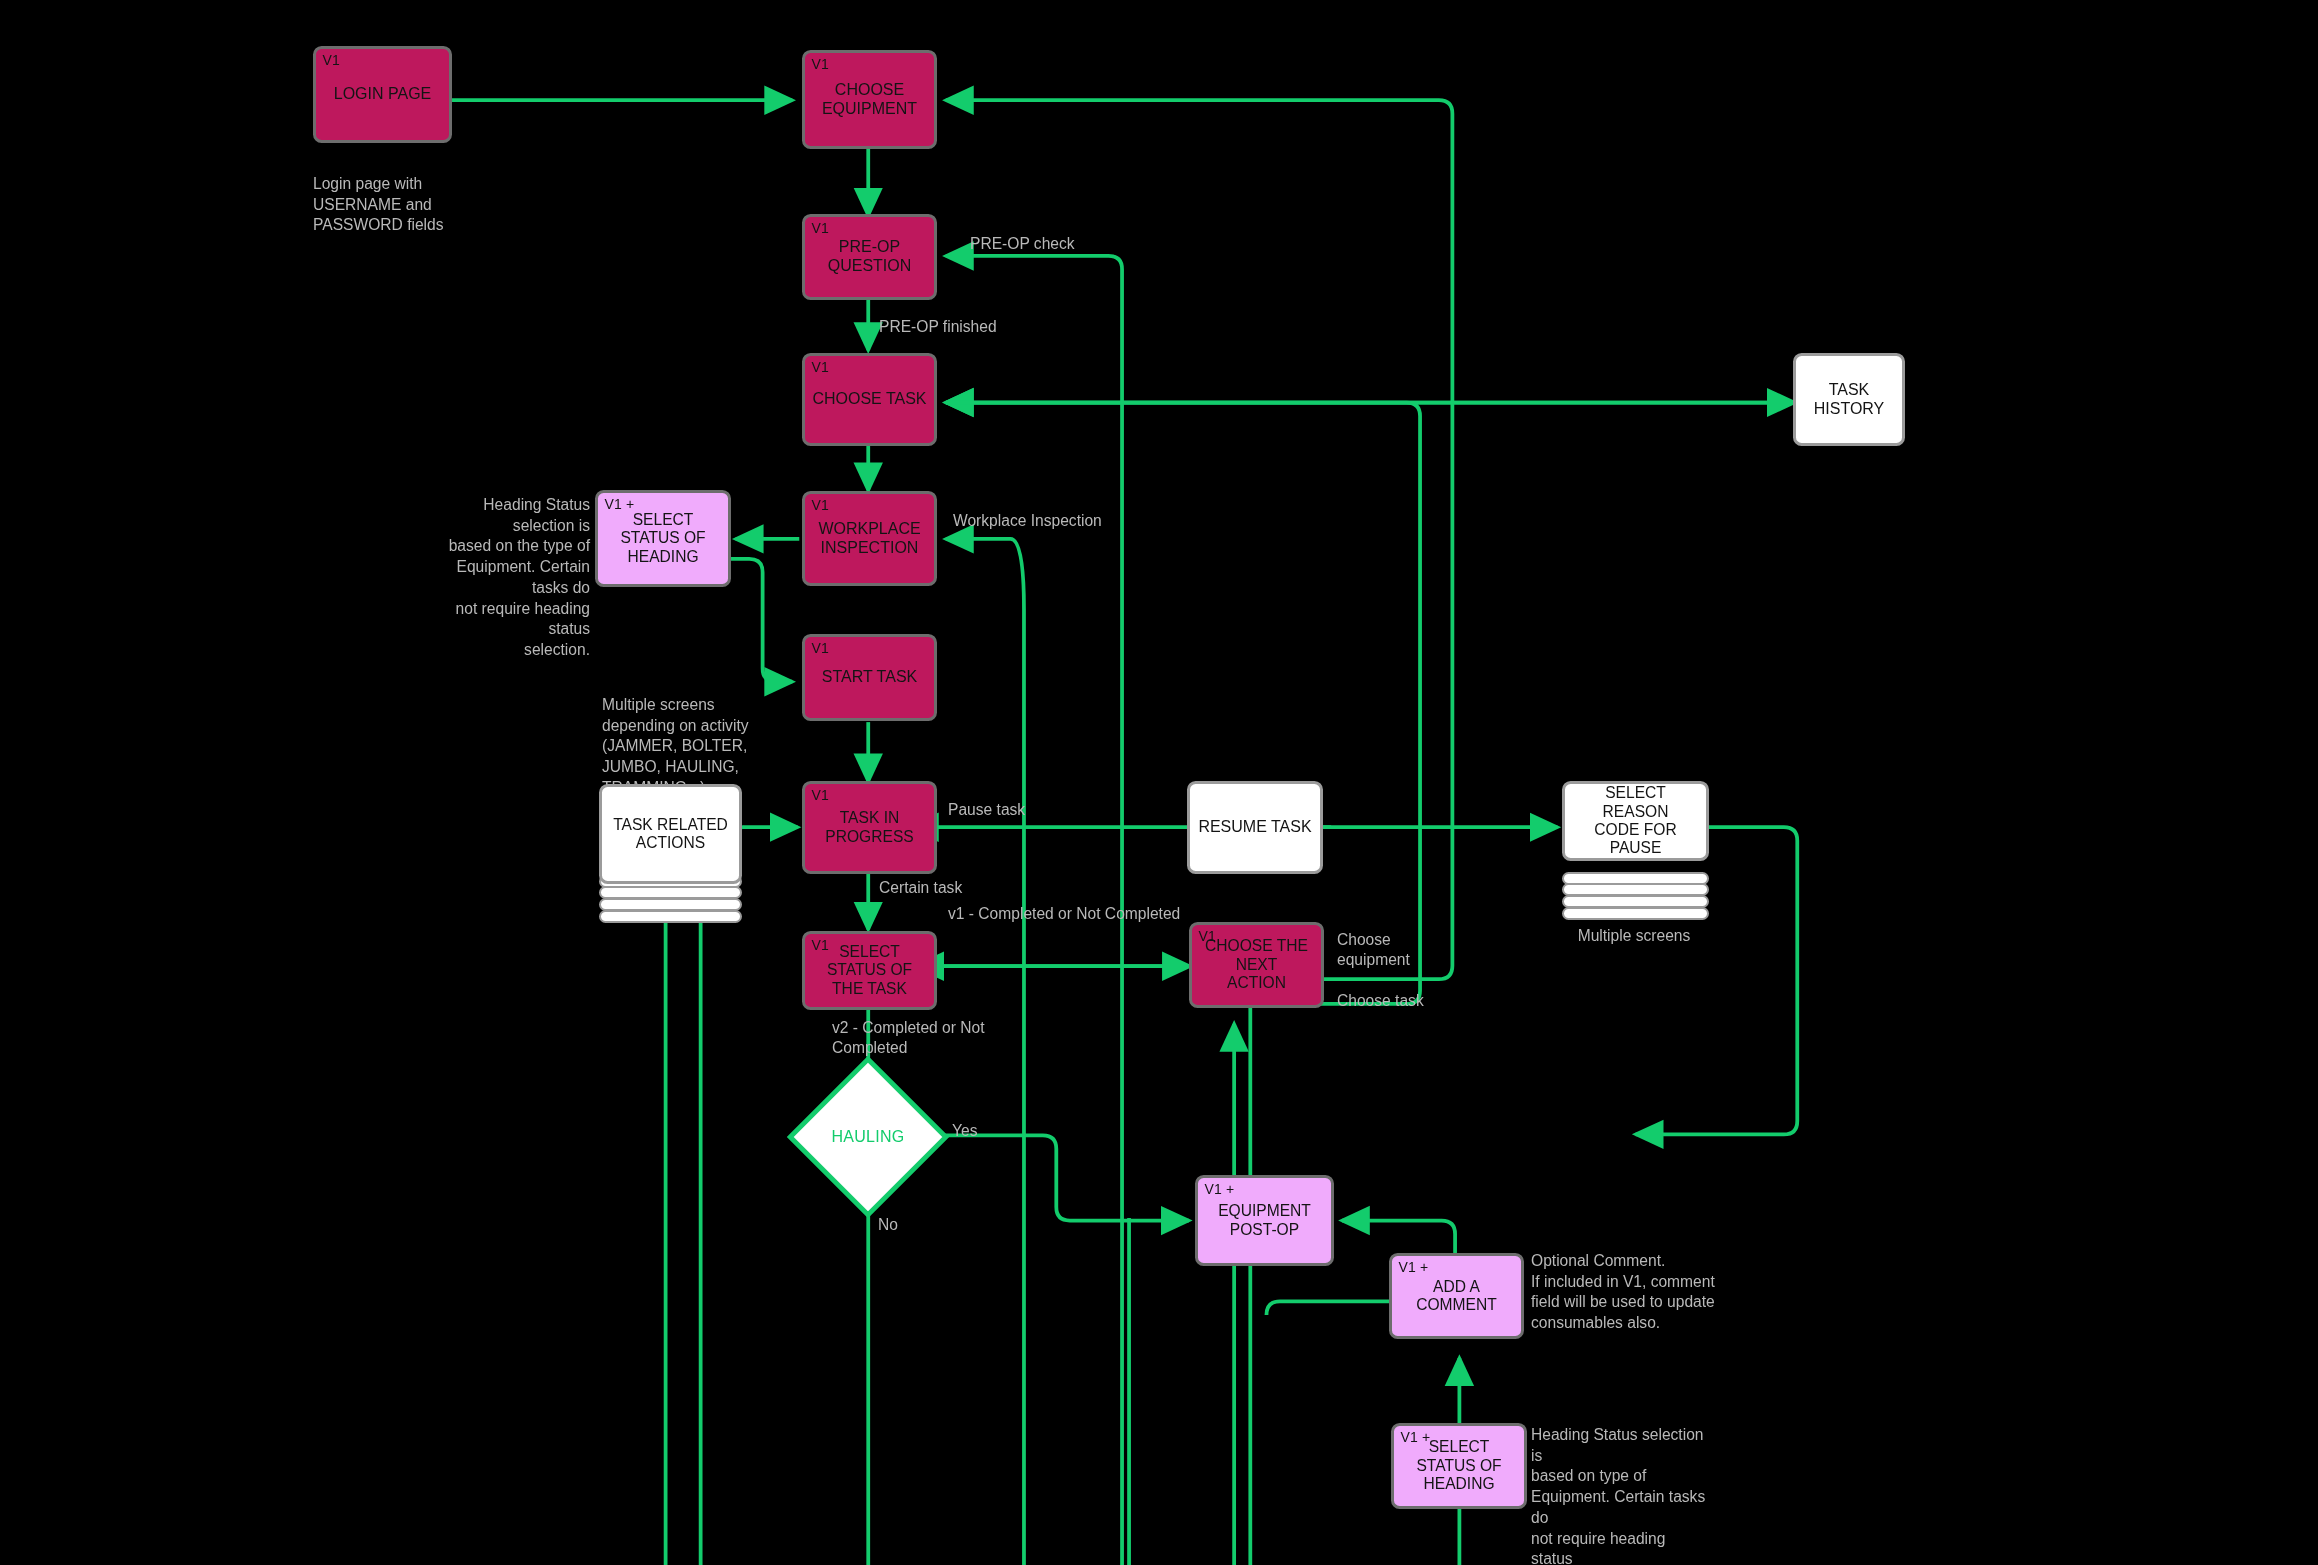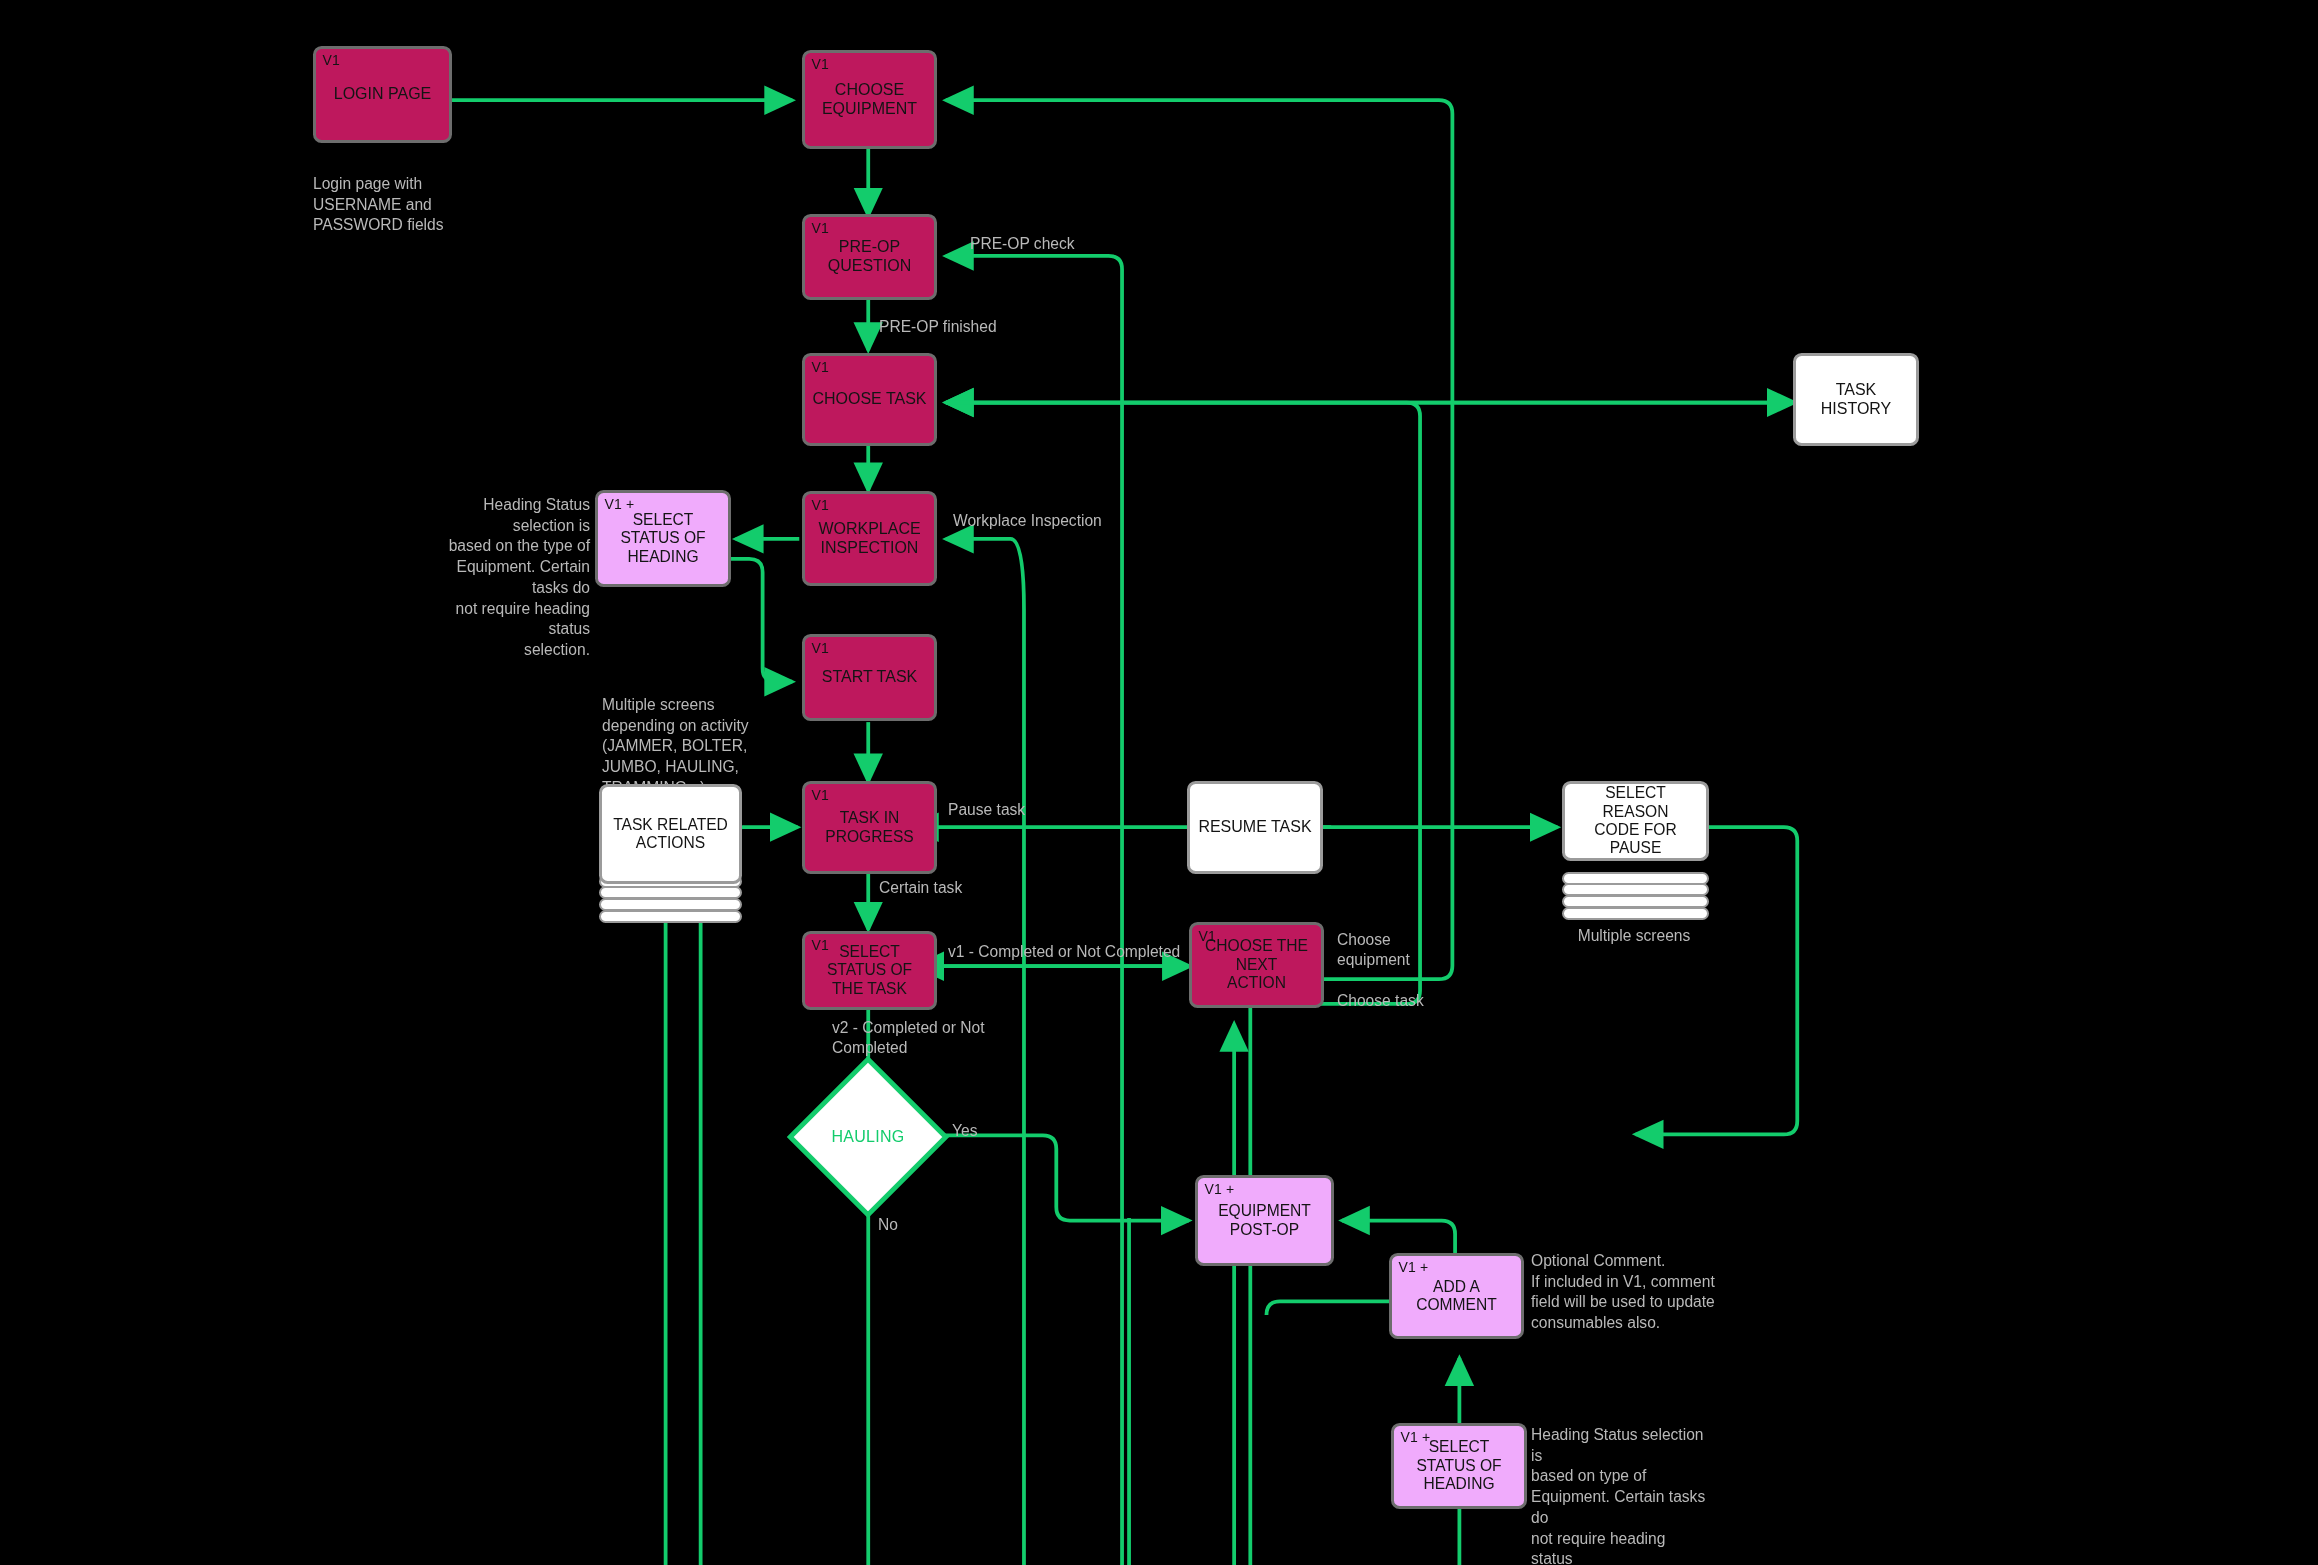--- a/index.html
+++ b/index.html
@@ -126,21 +126,21 @@
     <span class="vtag">V1</span>
     <span class="lbl" style="font-size:16px;">PRE-OP
 QUESTION</span>
   </div>
 
   <div class="node yellow" style="left:802px;top:353px;width:135px;height:93px;">
     <span class="vtag">V1</span>
     <span class="lbl" style="font-size:16px;">CHOOSE TASK</span>
   </div>
 
-  <div class="node white" style="left:1793px;top:353px;width:126px;height:93px;">
+  <div class="node white" style="left:1793px;top:353px;width:112px;height:93px;">
     <span class="lbl" style="font-size:16px;">TASK HISTORY</span>
   </div>
 
   <div class="node orange" style="left:595px;top:490px;width:136px;height:97px;">
     <span class="vtag">V1 +</span>
     <span class="lbl" style="font-size:15.6px;">SELECT STATUS OF
 HEADING</span>
   </div>
   <div class="note right" style="left:420px;top:495px;width:170px;">Heading Status selection is
 based on the type of
@@ -238,21 +238,21 @@
 based on type of
 Equipment. Certain tasks do
 not require heading status
 selection.</div>
 
   <div class="elabel" style="left:970px;top:234px;">PRE-OP check</div>
   <div class="elabel" style="left:879px;top:317px;">PRE-OP finished</div>
   <div class="elabel" style="left:953px;top:511px;">Workplace Inspection</div>
   <div class="elabel" style="left:948px;top:800px;">Pause task</div>
   <div class="elabel" style="left:879px;top:878px;">Certain task</div>
-  <div class="elabel" style="left:948px;top:942px;">v1 - Completed or Not Completed</div>
+  <div class="elabel" style="left:948px;top:904px;">v1 - Completed or Not Completed</div>
   <div class="elabel" style="left:832px;top:1018px;width:162px;">v2 - Completed or Not
 Completed</div>
   <div class="elabel" style="left:1337px;top:930px;width:108px;">Choose
 equipment</div>
   <div class="elabel" style="left:1337px;top:991px;">Choose task</div>
   <div class="elabel" style="left:952px;top:1121px;">Yes</div>
   <div class="elabel" style="left:878px;top:1215px;">No</div>
 
 </div>
 

